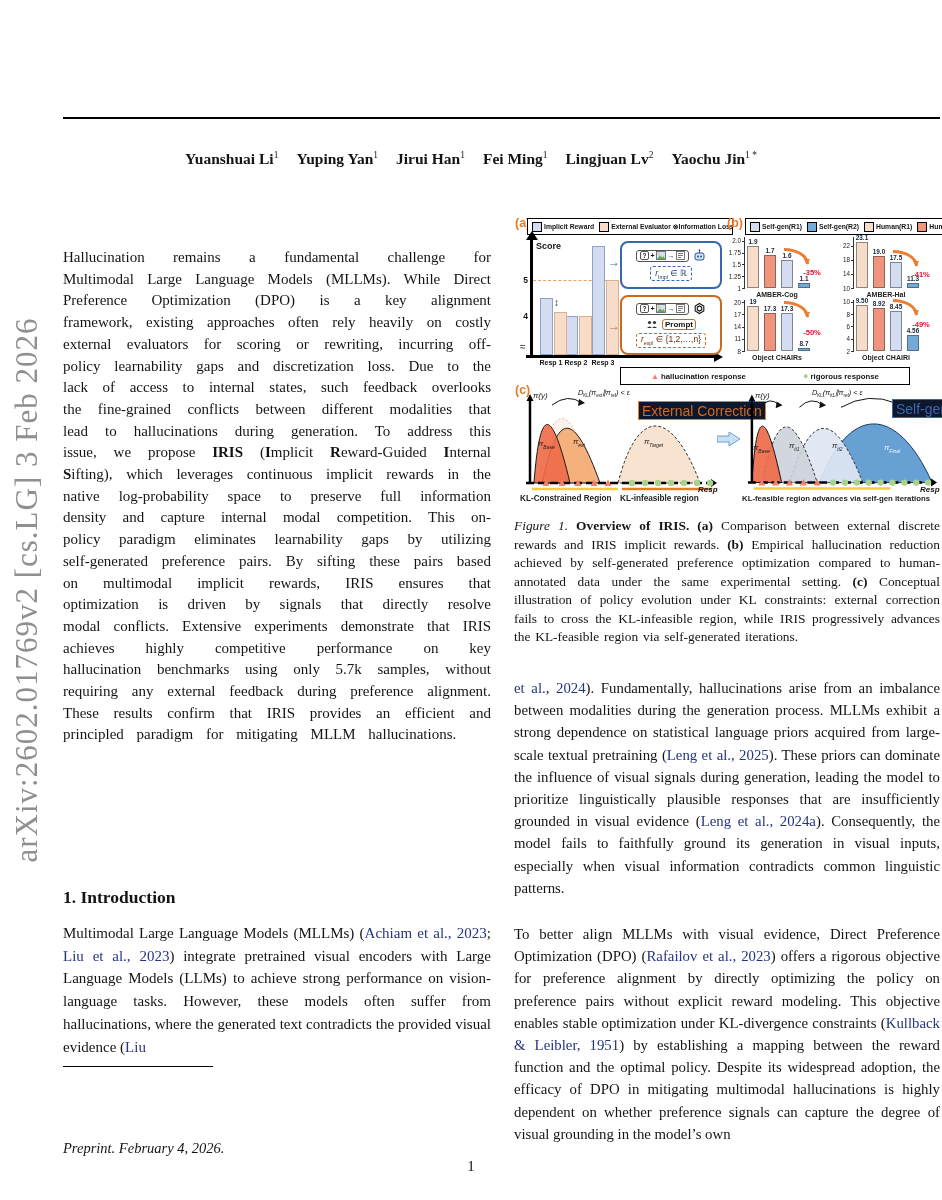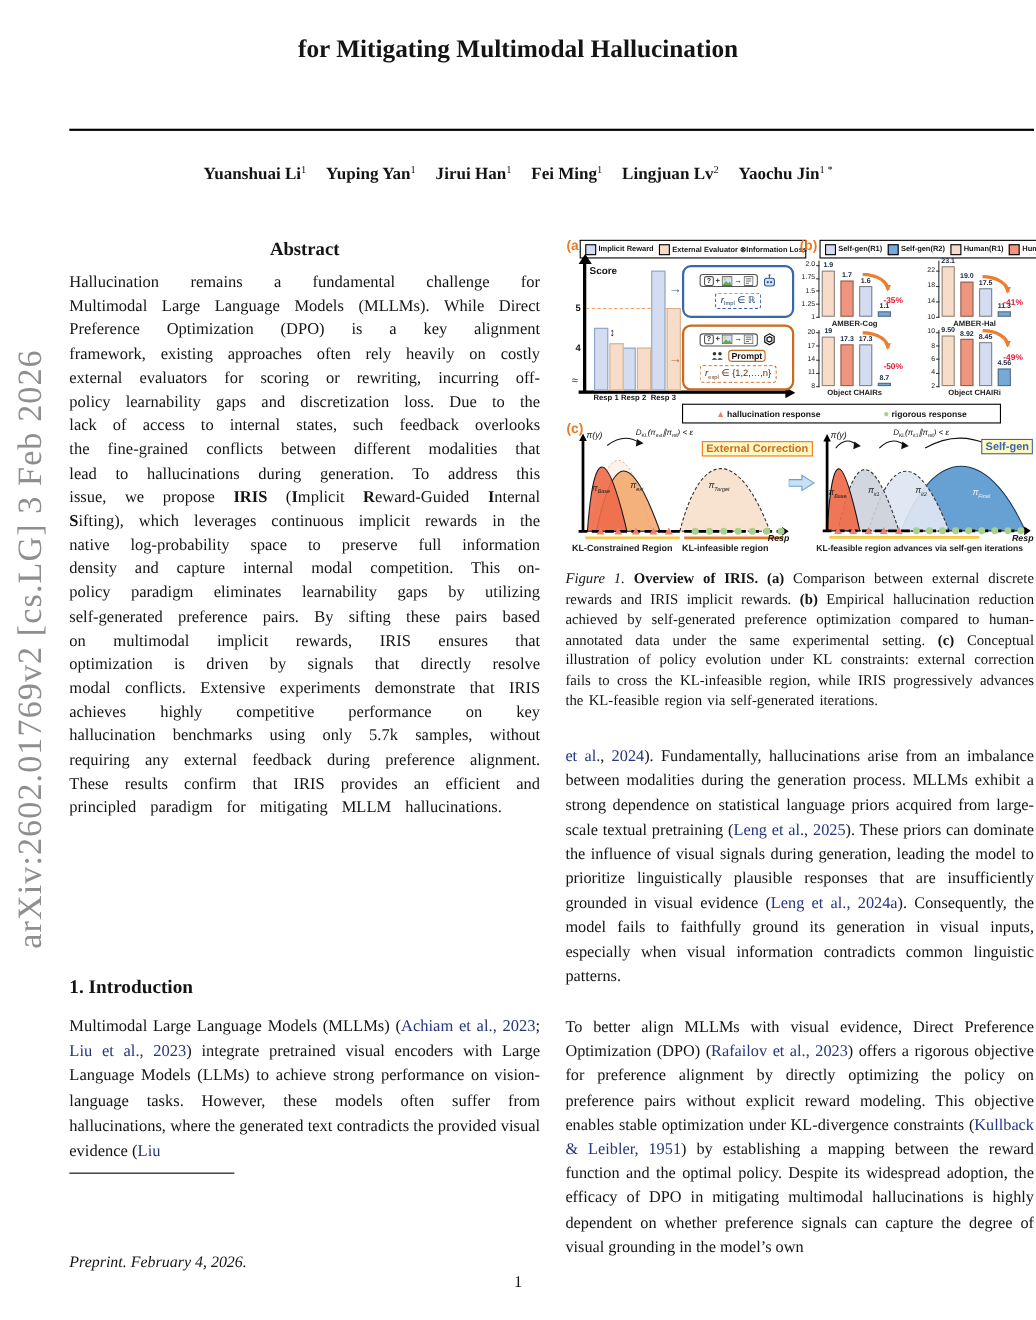--- a/index.html
+++ b/index.html
@@ -74,42 +74,40 @@
   .mtitle{position:absolute;top:54px;left:0;width:100px;text-align:center;font-size:7px;font-weight:bold;color:#222;}
   .red-label{position:absolute;width:26px;text-align:center;font-size:7.6px;font-weight:bold;color:#e8112d;}
   .arc{position:absolute;width:22px;height:13px;border-top:3.5px solid #ed7d31;border-right:3.5px solid #ed7d31;
        border-top-right-radius:100% 100%;}
   .arc-head{position:absolute;width:0;height:0;border-left:3.5px solid transparent;
             border-right:3.5px solid transparent;border-top:6px solid #ed7d31;}
   
   .cplot{position:absolute;width:200px;height:120px;}
   .cv-label{position:absolute;font-size:8px;font-style:italic;color:#222;white-space:nowrap;}
   .c-ann{position:absolute;font-size:7.3px;color:#111;white-space:nowrap;}
-  .c-tag{position:absolute;border:1.3px solid #e87b26;color:#d2691e;background:#fef9c3;
-         font-size:10px;font-weight:bold;padding:0.5px 3px;white-space:nowrap;}
+  .c-tag{position:absolute;border:1.3px solid #e87b26;color:#d2691e;background:#0f172a;
+         font-size:14px;font-weight:normal;padding:0.5px 3px;white-space:nowrap;}
   .c-tag.blue{border-color:#3a66b0;color:#3a66b0;}
   .c-region{position:absolute;top:103px;font-size:8.2px;font-weight:bold;color:#222;white-space:nowrap;}
   .c-resp{position:absolute;font-size:8px;font-style:italic;font-weight:bold;}
   .flow-arrow{position:absolute;}
 </style>
 </head>
 <body>
 
 <div class="page">
 
   <div class="watermark">arXiv:2602.01769v2  [cs.LG]  3 Feb 2026</div>
 
   <div class="title">
-    <div>for Mitigating Multimodal Hallucination</div>
   </div>
   <div class="rule"></div>
   <div class="authors"><span class="author"><span>Yuanshuai Li</span><sup>1</sup></span><span class="author"><span>Yuping Yan</span><sup>1</sup></span><span class="author"><span>Jirui Han</span><sup>1</sup></span><span class="author"><span>Fei Ming</span><sup>1</sup></span><span class="author"><span>Lingjuan Lv</span><sup>2</sup></span><span class="author"><span>Yaochu Jin</span><sup>1 *</sup></span></div>
 
   <div class="col-left">
-    <div class="abs-heading">Abstract</div>
     <div class="abs-text"><span>Hallucination remains a fundamental challenge for Multimodal Large Language Models (MLLMs). While Direct Preference Optimization (DPO) is a key alignment framework, existing approaches often rely heavily on costly external evaluators for scoring or rewriting, incurring off-policy learnability gaps and discretization loss. Due to the lack of access to internal states, such feedback overlooks the fine-grained conflicts between different modalities that lead to hallucinations during generation. To address this issue, we propose </span><span class="sg-b">IRIS</span><span> (</span><span class="sg-b">I</span><span>mplicit </span><span class="sg-b">R</span><span>eward-Guided </span><span class="sg-b">I</span><span>nternal </span><span class="sg-b">S</span><span>ifting), which leverages continuous implicit rewards in the native log-probability space to preserve full information density and capture internal modal competition. This on-policy paradigm eliminates learnability gaps by utilizing self-generated preference pairs. By sifting these pairs based on multimodal implicit rewards, IRIS ensures that optimization is driven by signals that directly resolve modal conflicts. Extensive experiments demonstrate that IRIS achieves highly competitive performance on key hallucination benchmarks using only 5.7k samples, without requiring any external feedback during preference alignment. These results confirm that IRIS provides an efficient and principled paradigm for mitigating MLLM hallucinations.</span></div>
     <div class="intro-heading">1. Introduction</div>
     <div class="intro-text"><span>Multimodal Large Language Models (MLLMs) (</span><span class="sg-link">Achiam et al., 2023</span><span>; </span><span class="sg-link">Liu et al., 2023</span><span>) integrate pretrained visual encoders with Large Language Models (LLMs) to achieve strong performance on vision-language tasks.  However, these models often suffer from hallucinations, where the generated text contradicts the provided visual evidence (</span><span class="sg-link">Liu</span></div>
     <div class="fn-rule"></div>
     <div class="preprint">Preprint. February 4, 2026.</div>
   </div>
 
   <div class="col-right">
 
     <div class="figure">

